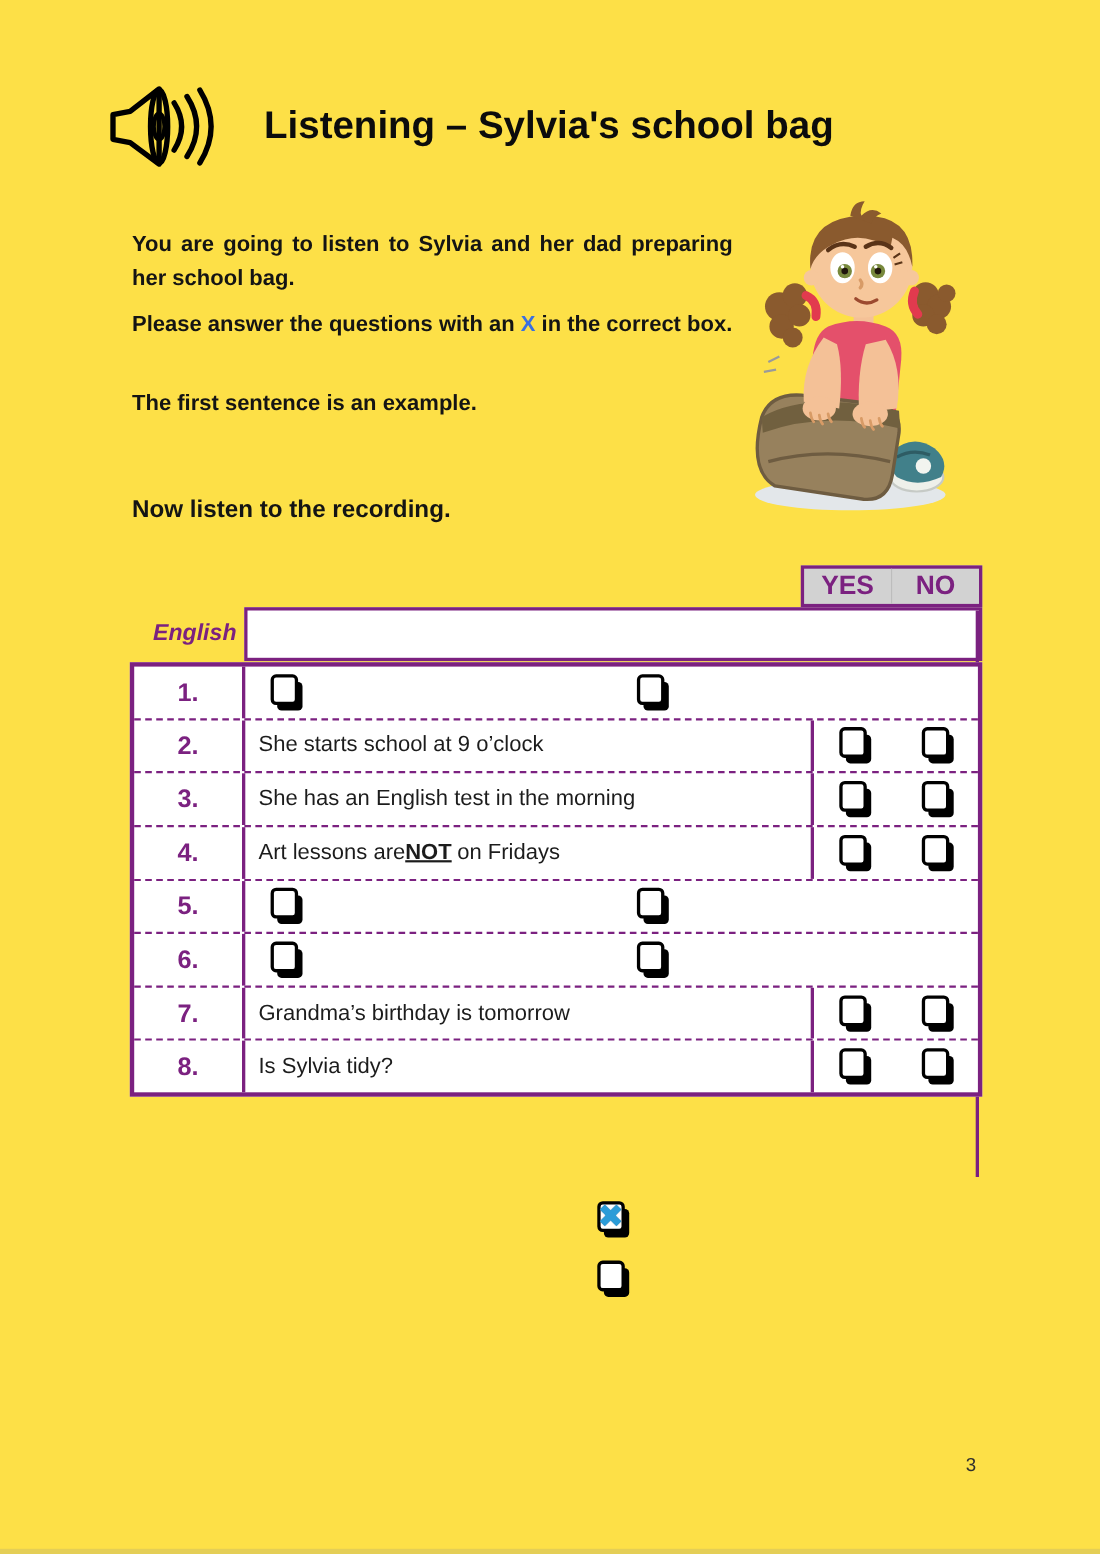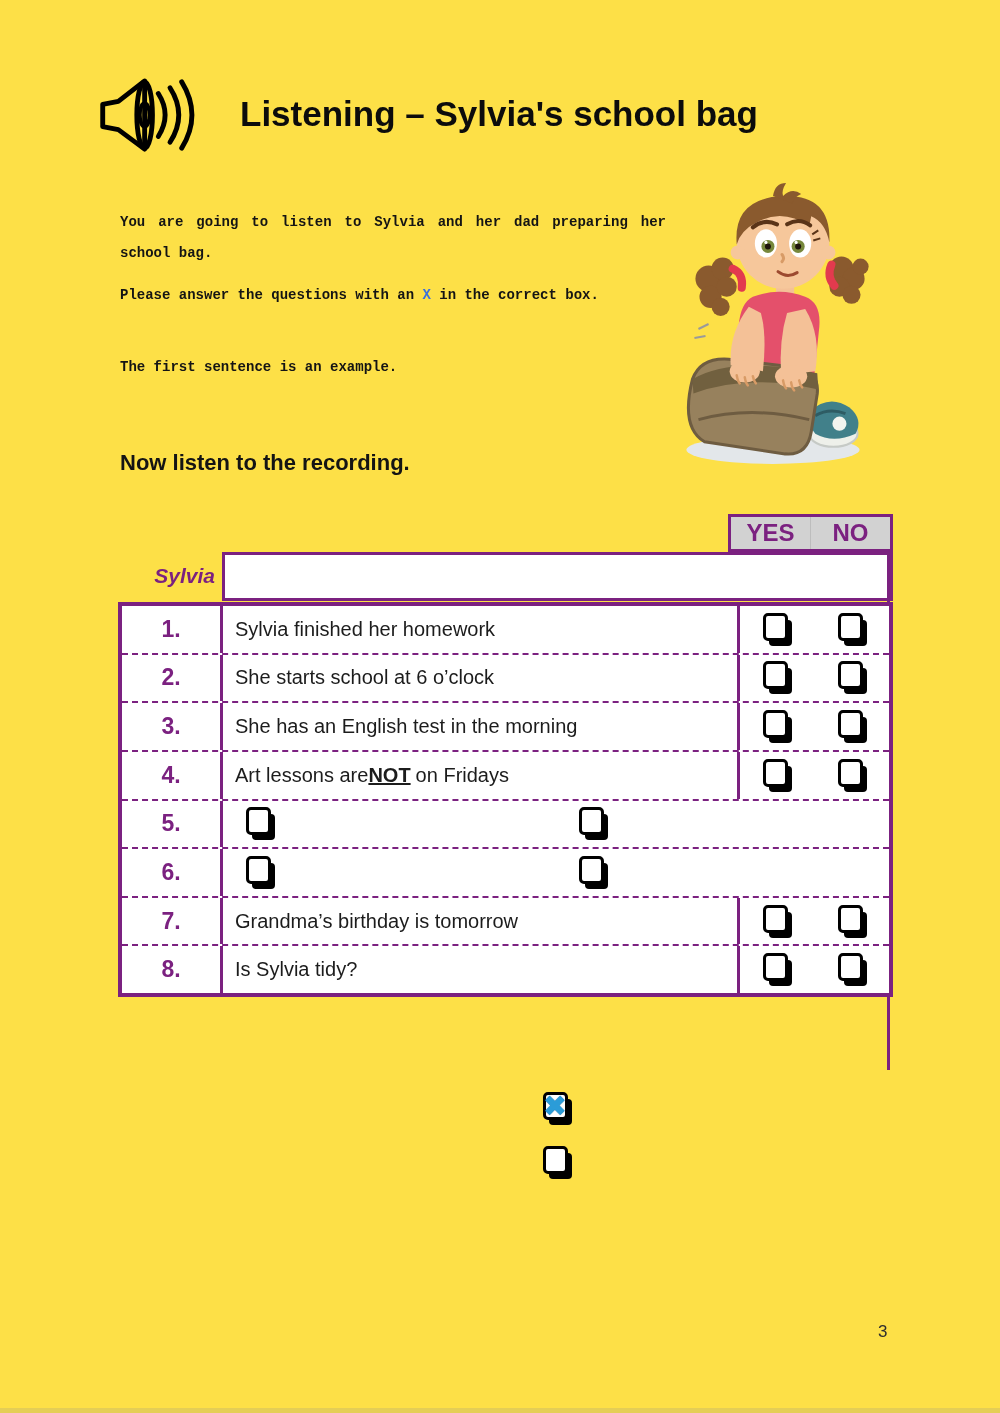--- a/index.html
+++ b/index.html
@@ -6,22 +6,22 @@
   html,body { background:#ffffff; }
   body { width:1000px; height:1413px; font-family:"Liberation Sans","DejaVu Sans",sans-serif; }
   .page { position:relative; width:1000px; height:1413px; background:#fde047; overflow:hidden; }
 
   
   .speaker { position:absolute; left:98px; top:76px; width:104px; height:78px; }
   .title { position:absolute; left:240px; top:94px; width:640px;
            font-size:35px; font-weight:bold; color:#0c0c0c; letter-spacing:0px; }
 
   
-  .para { position:absolute; left:120px; width:546px; font-size:14px; font-weight:bold;
-          color:#141414; line-height:31px; text-align:justify;font-family:Liberation Mono, monospace; }
+  .para { position:absolute; left:120px; width:546px; font-size:20px; font-weight:bold;
+          color:#141414; line-height:31px; text-align:justify; }
   .p1 { top:207px; }
   .p2 { top:280px; }
   .p3 { top:352px; text-align:left; }
   .blue-x { color:#3a6fe0; }
   .listen { position:absolute; left:120px; top:450px; font-size:22px; font-weight:bold; color:#141414; }
 
   
   .girl { position:absolute; left:680px; top:180px; width:192px; height:292px; }
 
   
@@ -168,54 +168,49 @@
           <path d="M118 199 q1 5 3 7"></path>
       </g>
     </svg>
   </div>
 
   <div class="yn-header">
     <div class="ycell">YES</div>
     <div class="ncell">NO</div>
   </div>
 
-  <div class="example-label">Sylvia</div>
+  <div class="example-label">English</div>
   <div class="example-box">
     <div class="stmt">Sylvia is a girl.</div>
     <div class="cb-cell">
       <span class="checkbox">
           <span class="mark">✖</span>
         </span>
     </div>
     <div class="cb-cell">
       <span class="checkbox"></span>
     </div>
   </div>
 
   <div class="main-table">
 
     <div class="trow">
       <div class="num">1.</div>
-      <div class="stmt">
-          <span>Sylvia finished her homework</span>
-          <span class="emph"></span>
-          <span></span>
-        </div>
       <div class="cb-cell">
           <span class="checkbox"></span>
         </div>
       <div class="cb-cell">
           <span class="checkbox"></span>
         </div>
     </div>
 
     <div class="trow">
       <div class="num">2.</div>
       <div class="stmt">
-          <span>She starts school at 6 o’clock</span>
+          <span>She starts school at 9 o’clock</span>
           <span class="emph"></span>
           <span></span>
         </div>
       <div class="cb-cell">
           <span class="checkbox"></span>
         </div>
       <div class="cb-cell">
           <span class="checkbox"></span>
         </div>
     </div>

